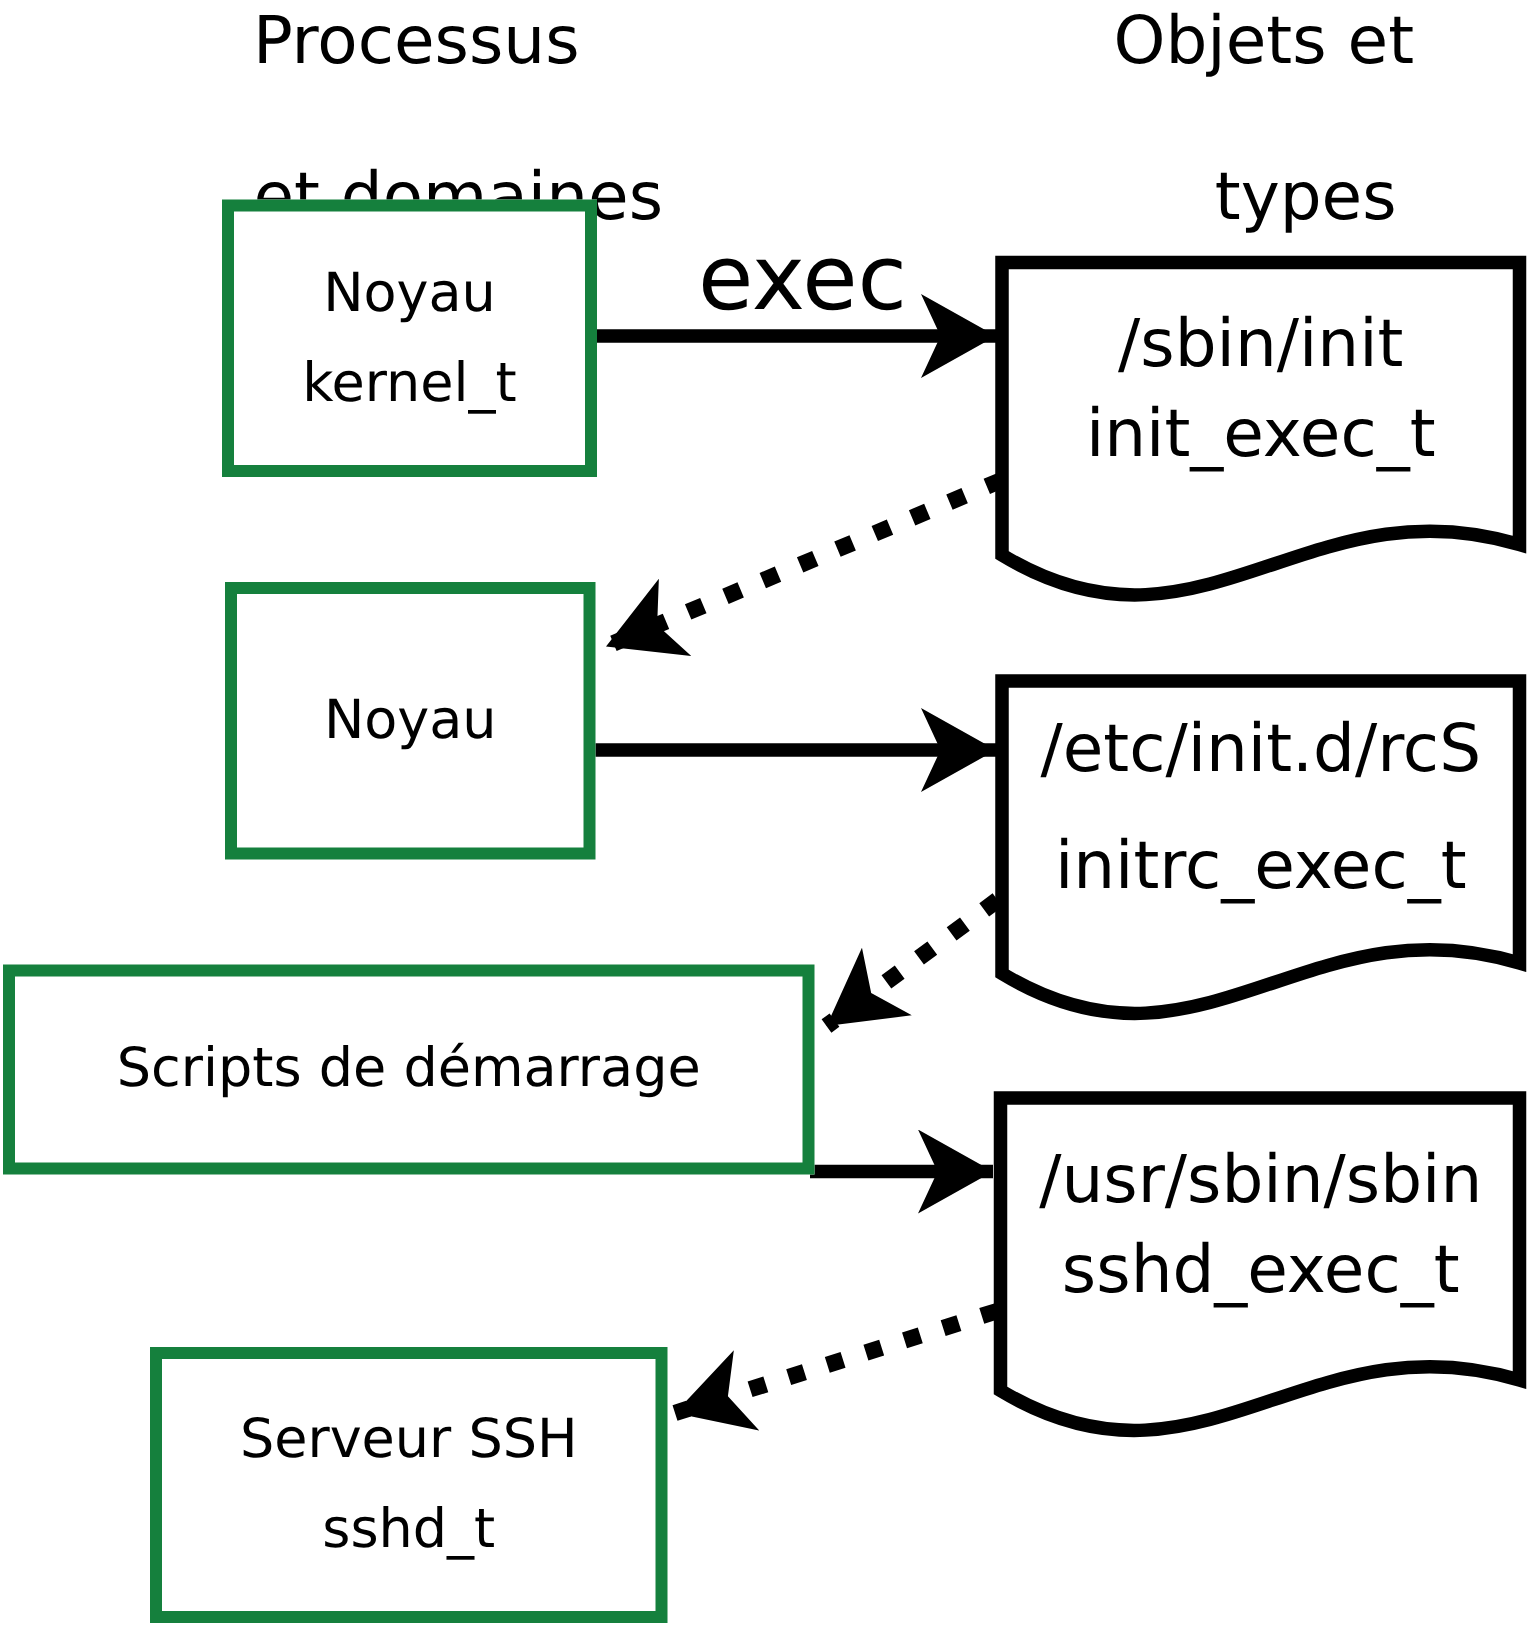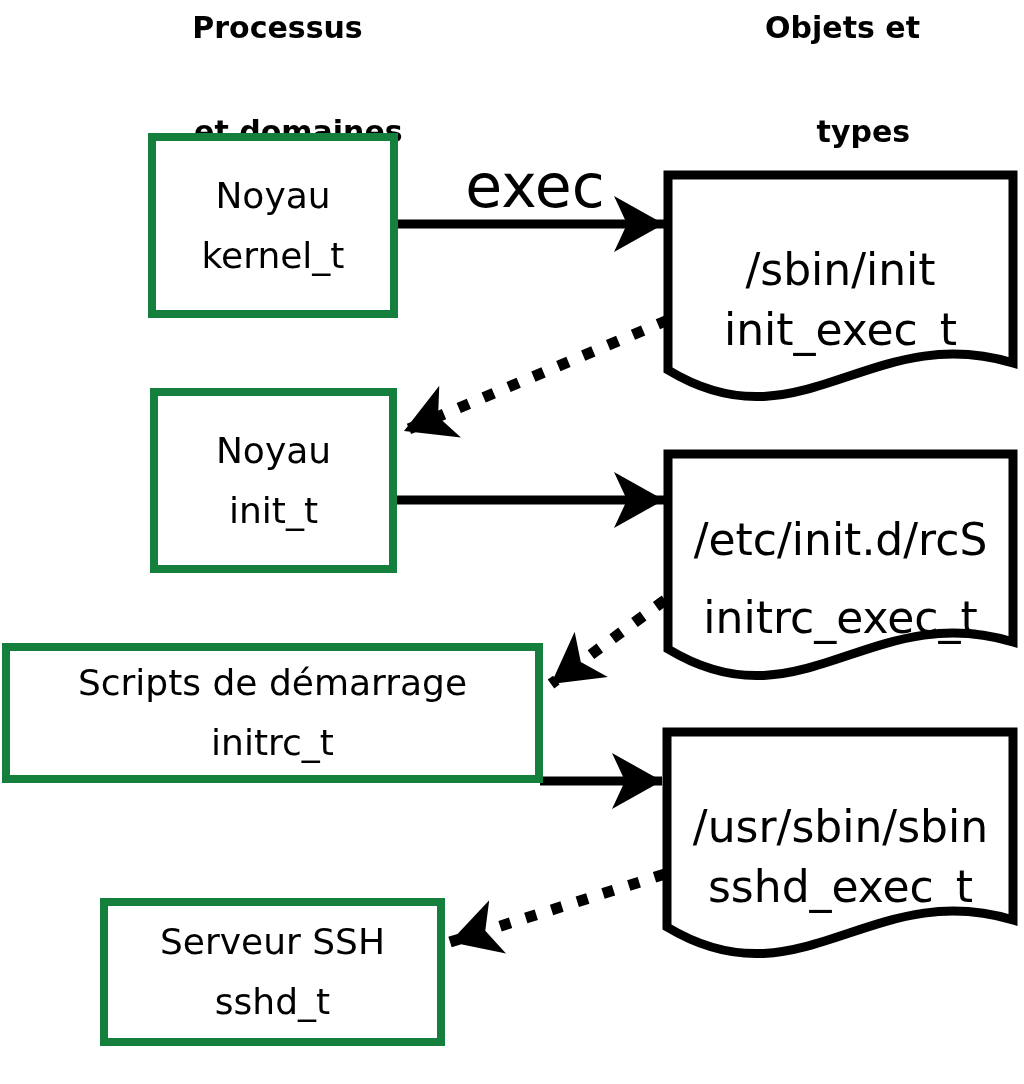--- a/index.html
+++ b/index.html
@@ -18,22 +18,22 @@
   }
   #shapes {
     position: absolute;
     left: 0;
     top: 0;
   }
   .col-header {
     position: absolute;
     top: 2px;
     text-align: center;
-    font-weight: bold;
-    font-size: 30px;
+    font-weight: normal;
+    font-size: 44px;
     line-height: 52px;
     white-space: pre;
   }
   #header-left  { left: 90px;  width: 375px; }
   #header-right { left: 655px; width: 375px; }
   .process-box {
     position: absolute;
     border: 8px solid #15803d;
     background: #ffffff;
     box-sizing: border-box;
@@ -41,34 +41,33 @@
     flex-direction: column;
     align-items: center;
     justify-content: center;
     text-align: center;
     font-size: 36px;
     line-height: 60px;
   }
   #box-kernel { left: 148px; top: 133px; width: 250px; height: 185px; }
   #box-init   { left: 150px; top: 388px; width: 247px; height: 185px; }
   #box-initrc { left: 2px;   top: 643px; width: 541px; height: 140px; }
-  #box-sshd   { left: 100px; top: 898px; width: 345px; height: 148px; }
+  #box-sshd   { left: 100px; top: 898px; width: 345px; height: 184px; }
   .doc-label {
     position: absolute;
     left: 668px;
     width: 345px;
     height: 160px;
     display: flex;
     flex-direction: column;
     align-items: center;
     justify-content: center;
     text-align: center;
     font-size: 44px;
     line-height: 60px;
-    margin-top: 40px;
   }
   #doc-label-init   { top: 180px; }
   #doc-label-initrc { top: 459px; gap: 18px; }
   #doc-label-sshd   { top: 737px; }
   #exec-label {
     position: absolute;
     left: 460px;
     top: 156px;
     width: 150px;
     text-align: center;
@@ -105,25 +104,23 @@
     <span>et domaines</span></div>
   <div class="col-header" id="header-right"><span>Objets et</span><br>
     <span>types</span></div>
 
   <div class="process-box" id="box-kernel">
     <span>Noyau</span>
     <span>kernel_t</span>
   </div>
   <div class="process-box" id="box-init">
     <span>Noyau</span>
-    <span>init_t</span>
   </div>
   <div class="process-box" id="box-initrc">
     <span>Scripts de démarrage</span>
-    <span>initrc_t</span>
   </div>
   <div class="process-box" id="box-sshd">
     <span>Serveur SSH</span>
     <span>sshd_t</span>
   </div>
 
   <div class="doc-label" id="doc-label-init">
     <span>/sbin/init</span>
     <span>init_exec_t</span>
   </div>

